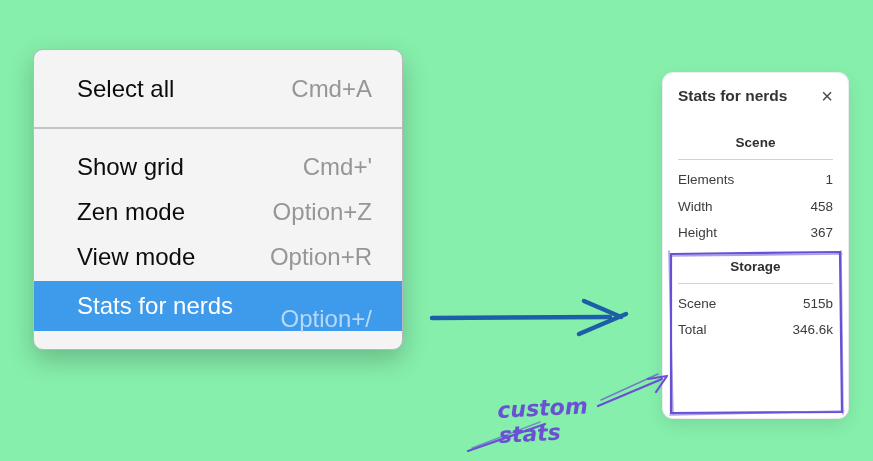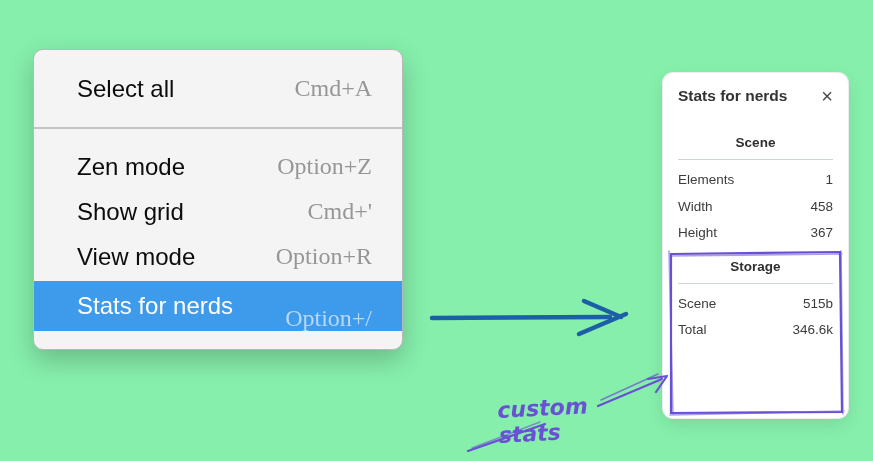--- a/index.html
+++ b/index.html
@@ -13,21 +13,21 @@
     position:absolute;left:33px;top:49px;width:370px;height:301px;
     background:#f4f4f5;border:1px solid #b9b9bb;border-radius:10px;
     box-shadow:0 10px 26px rgba(0,0,0,.22);
     box-sizing:border-box;overflow:hidden;
     font-size:24px;color:#0c0c0c;
   }
   .menu-item{
     display:flex;align-items:center;justify-content:space-between;
     padding:0 30px 0 43px;height:45px;cursor:default;
   }
-  .menu-item .shortcut{color:#969696;font-family:Liberation Serif, serif;}
+  .menu-item .shortcut{color:#969696;}
   .row-select-all{height:77px;}
   .menu-divider{height:2px;background:#c4c4c6;}
   .menu-group{padding-top:15px;}
   .menu-item.highlighted{height:50px;margin-top:2px;background:#3e9aeb;color:#ffffff;}
   .menu-item.highlighted .shortcut{color:#b5d9f8;margin-top:25px;}
 
   
   .stats-panel{
     position:absolute;left:663px;top:73px;width:185px;height:345px;
     background:#ffffff;border-radius:10px;box-sizing:border-box;
@@ -59,26 +59,26 @@
 <div class="canvas">
 
   <div class="context-menu">
     <div class="menu-item row-select-all">
       <span>Select all</span>
       <span class="shortcut">Cmd+A</span>
     </div>
     <div class="menu-divider"></div>
     <div class="menu-group">
       <div class="menu-item">
+        <span>Show grid</span>
+        <span class="shortcut">Cmd+'</span>
+      </div>
+      <div class="menu-item">
         <span>Zen mode</span>
         <span class="shortcut">Option+Z</span>
-      </div>
-      <div class="menu-item">
-        <span>Show grid</span>
-        <span class="shortcut">Cmd+'</span>
       </div>
       <div class="menu-item">
         <span>View mode</span>
         <span class="shortcut">Option+R</span>
       </div>
       <div class="menu-item highlighted">
         <span>Stats for nerds</span>
         <span class="shortcut">Option+/</span>
       </div>
     </div>

